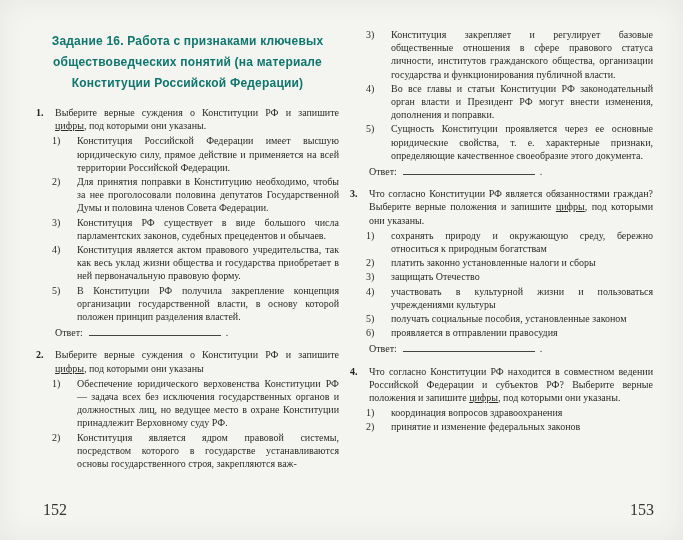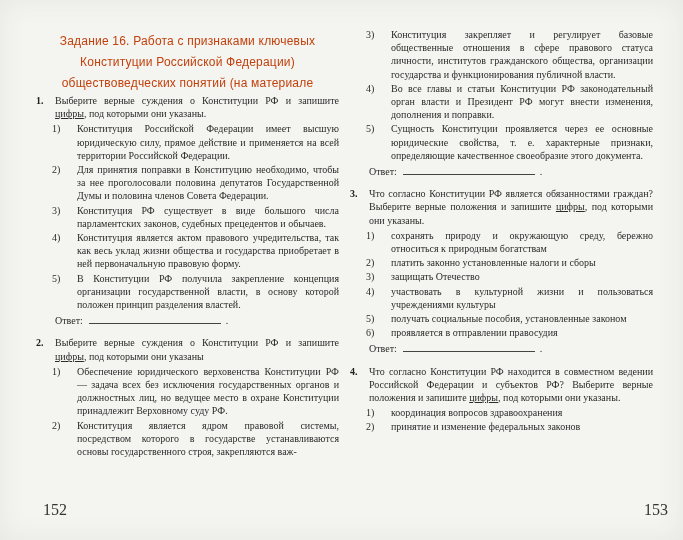--- a/index.html
+++ b/index.html
@@ -10,23 +10,23 @@
     font-family:"Liberation Serif", serif;
     color:#2b2b2b;
     font-size:10px; line-height:13.2px;
   }
   .col { position:absolute; top:28px; width:303px; }
   .col-left  { left:36px;  }
   .col-right { left:350px; }
 
   .title {
     font-family:"Liberation Sans", sans-serif;
-    font-weight:normal; font-size:12px; line-height:21px;
+    font-weight:bold; font-size:12px; line-height:21px;
     letter-spacing:0.2px; text-align:center;
-    margin:3px 0 0 0; color:#c2410c;
+    margin:3px 0 12px 0; color:#0f766e;
   }
   .tline { display:block; white-space:nowrap; }
 
   .task { display:flex; align-items:flex-start; margin-bottom:2px; }
   .tnum { width:19px; flex:none; font-weight:bold; color:#222; }
   .tbody { flex:1; min-width:0; }
 
   .intro { margin:0 0 2px 0; text-align:justify; }
   .em { font-weight:normal; text-decoration:underline; }
 
@@ -40,33 +40,33 @@
   .blank {
     display:inline-block; width:132px; height:10px;
     border-bottom:1px solid #444; margin:0 5px 0 6px;
   }
 
   .pagenum {
     position:absolute; top:503px;
     font-family:"Liberation Serif", serif; font-size:16px; color:#333;
   }
   .pn-left  { left:43px; }
-  .pn-right { left:644px; width:24px; text-align:left; }
+  .pn-right { left:630px; width:24px; text-align:left; }
 </style>
 </head>
 <body>
 
 <div class="spread">
 
   <div class="col col-left">
 
     <h1 class="title">
       <span class="tline">Задание 16. Работа с признаками ключевых</span>
+      <span class="tline">обществоведческих понятий (на материале</span>
       <span class="tline">Конституции Российской Федерации)</span>
-      <span class="tline">обществоведческих понятий (на материале</span>
     </h1>
 
     <div class="task">
       <span class="tnum">1.</span>
       <div class="tbody">
         <p class="intro"><span>Выберите верные суждения о Конституции РФ и запишите </span><span class="em">цифры</span><span>, под которыми они указаны.</span></p>
         <div class="opt">
           <span class="opt-num">1)</span>
           <span class="opt-text">Конституция Российской Федерации имеет высшую юридическую силу, прямое действие и применяется на всей территории Российской Федерации.</span>
         </div>

